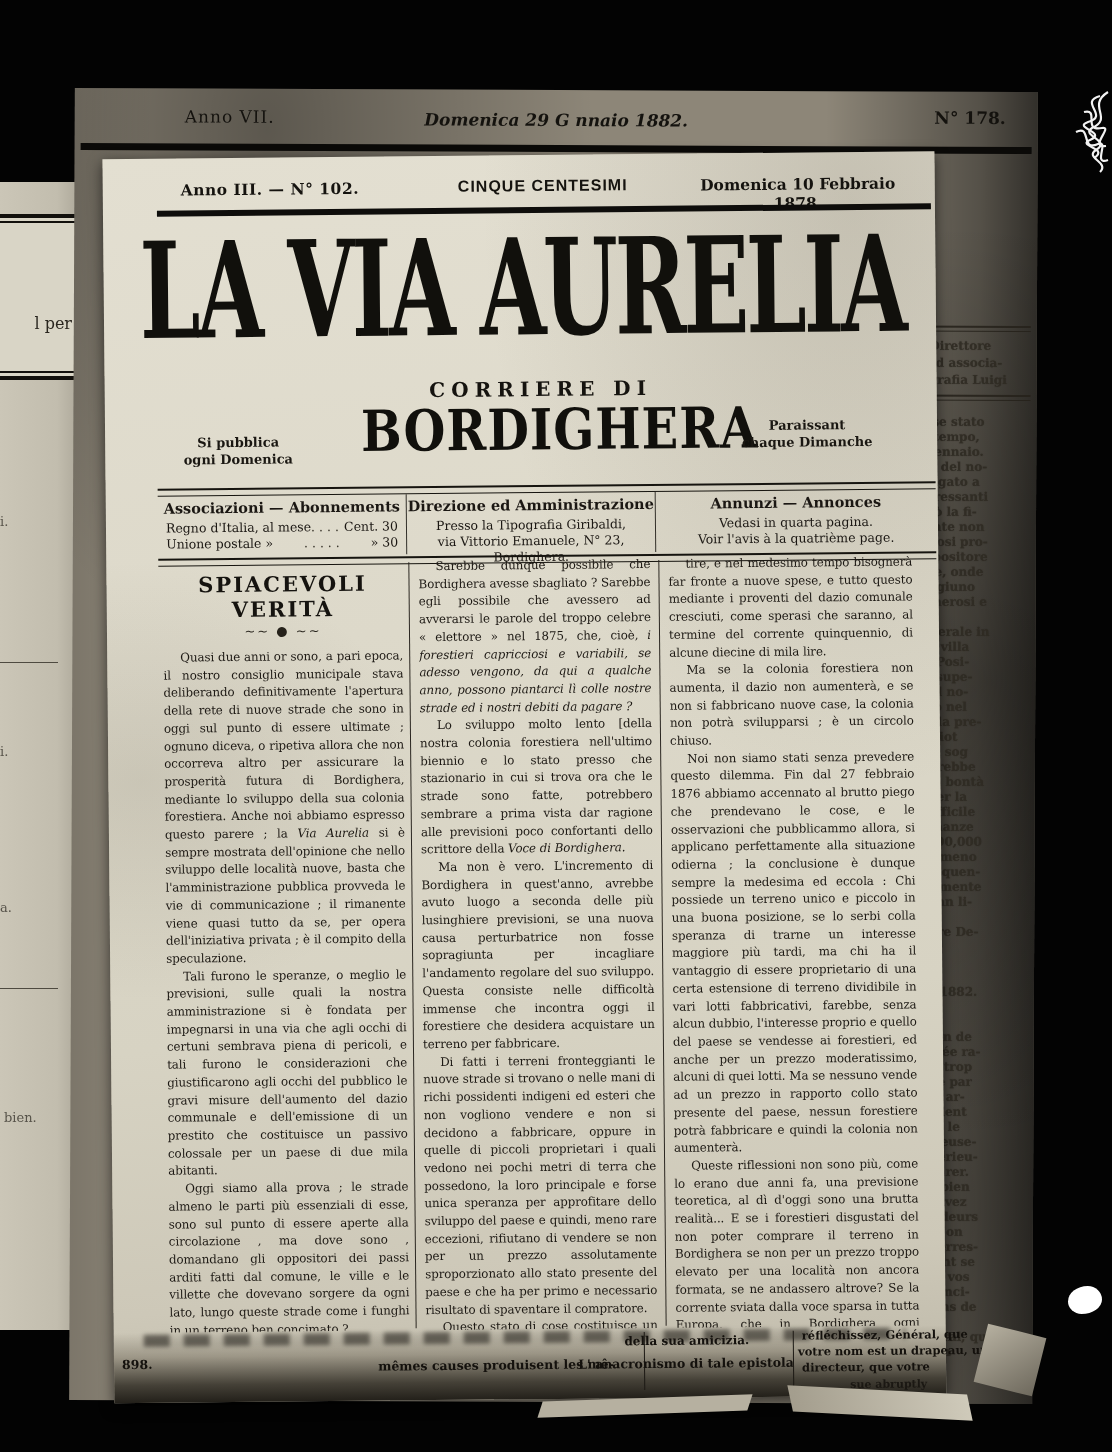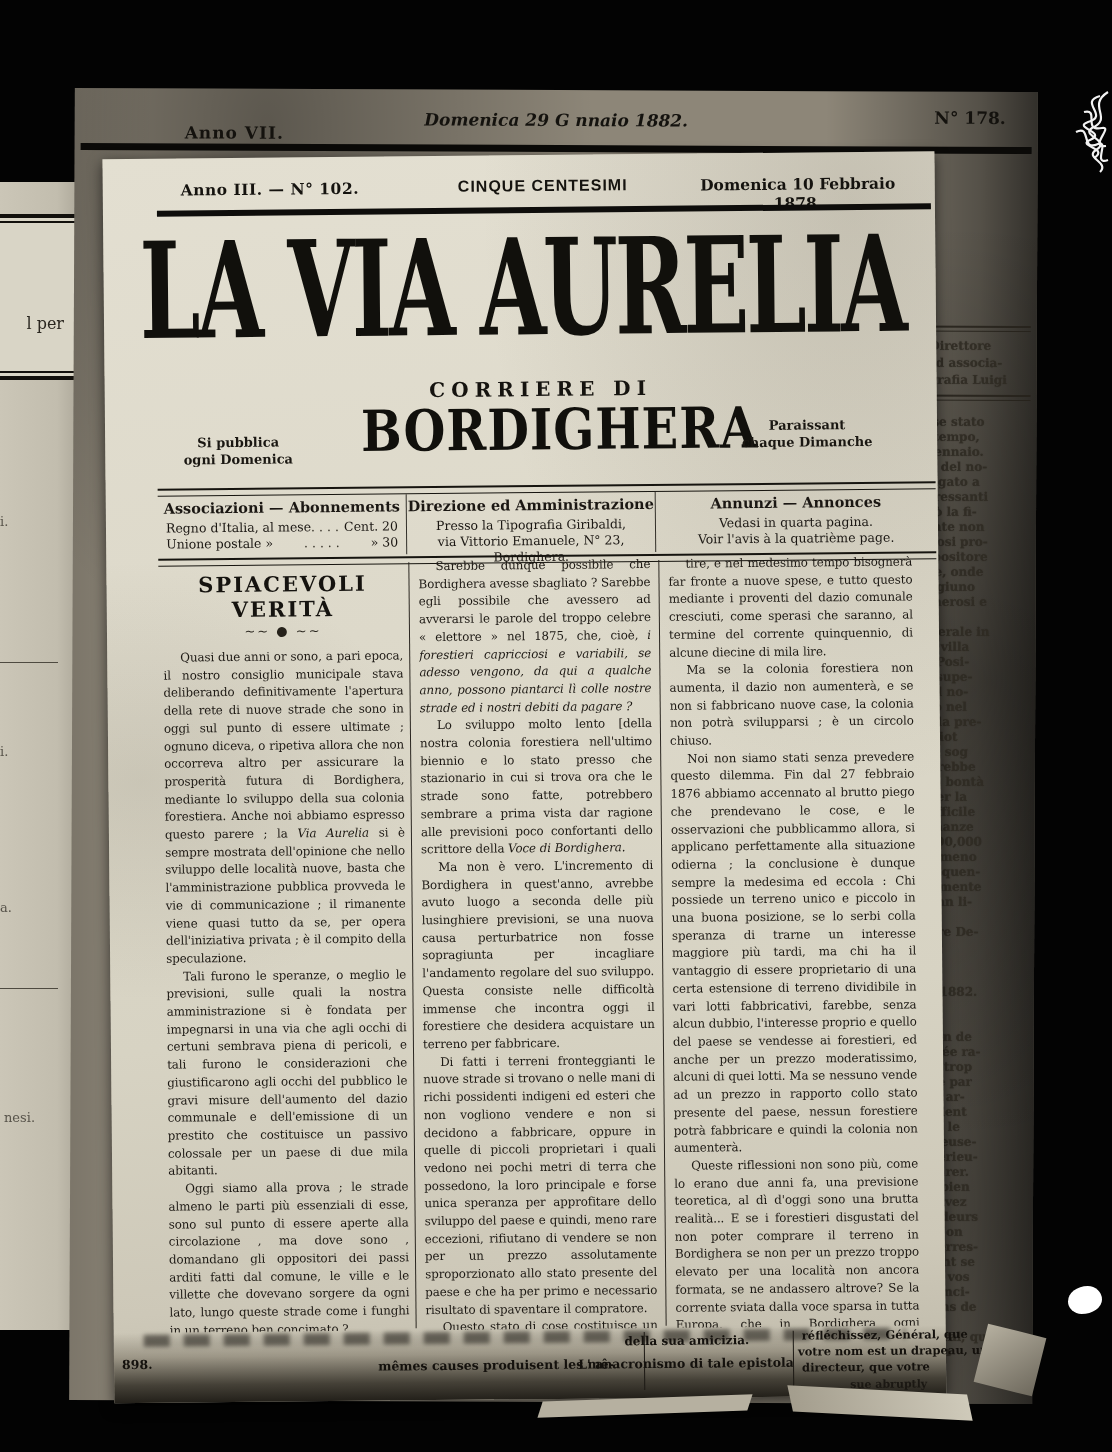--- a/index.html
+++ b/index.html
@@ -4,35 +4,35 @@
 <style>
   html,body{margin:0;padding:0;background:#030303;}
   body{width:1112px;height:1452px;position:relative;overflow:hidden;
        font-family:"DejaVu Serif", serif;color:#1b1713;}
 
   
   .left-page{position:absolute;left:0;top:182px;width:104px;height:1148px;
     background:linear-gradient(90deg,#cbc6b7 0%,#c2bdae 55%,#a9a496 80%,#5d594f 96%,#222018 100%);}
   .left-box{position:absolute;left:-34px;top:32px;width:112px;height:158px;
     border:4px solid #12100c;background:#d9d5c6;box-shadow:inset 0 0 0 3px #d9d5c6, inset 0 0 0 5px #12100c;}
-  .left-box span{position:absolute;right:18px;top:96px;font-size:16px;color:#2a261f;}
+  .left-box span{position:absolute;right:10px;top:96px;font-size:16px;color:#2a261f;}
   .lfrag{position:absolute;left:0;font-size:13px;color:#57534a;}
   .lrule{position:absolute;left:0;width:58px;height:1px;background:#4e4a40;}
 
   
   .outer-page{position:absolute;left:72px;top:90px;width:963px;height:1312px;
     transform:rotate(.25deg);
     background:
       radial-gradient(ellipse at 20% 3%, rgba(0,0,0,.35), transparent 30%),
       radial-gradient(ellipse at 95% 45%, rgba(0,0,0,.30), transparent 45%),
       radial-gradient(ellipse at 90% 85%, rgba(0,0,0,.25), transparent 40%),
       linear-gradient(90deg, rgba(0,0,0,.12) 0%, transparent 8%, transparent 78%, rgba(0,0,0,.40) 94%, rgba(0,0,0,.65) 100%),
       #8d8678;}
   .outer-header{position:absolute;top:16px;left:0;right:0;height:24px;font-size:17px;color:#14120e;}
-  .outer-header .oh-left{position:absolute;left:110px;top:18px;font-weight:bold;letter-spacing:1px;text-align:right;}
+  .outer-header .oh-left{position:absolute;left:110px;top:2px;font-weight:normal;letter-spacing:1px;text-align:right;}
   .outer-header .oh-center{position:absolute;left:0;right:0;text-align:center;top:4px;font-weight:bold;font-style:italic;}
   .outer-header .oh-right{position:absolute;right:32px;top:0;font-weight:bold;}
   .outer-rule{position:absolute;top:55px;left:6px;right:6px;height:7px;background:#0b0a08;}
 
   .right-frag-zone{position:absolute;right:6px;top:228px;width:118px;text-align:left;
     color:#2e2a22;opacity:.88;font-size:12px;}
   .rdouble{border-top:2px solid #26221b;border-bottom:1px solid #26221b;height:3px;margin:6px 0;}
   .rfrag-top div{height:17px;line-height:17px;font-weight:bold;white-space:nowrap;overflow:hidden;}
   .rfrag-stack{margin-top:14px;}
   .rfrag{height:15px;line-height:15px;font-weight:bold;white-space:nowrap;overflow:hidden;
@@ -130,21 +130,21 @@
 
 <div class="left-page">
   <div class="left-box">
     <span>l per</span>
   </div>
   <span class="lfrag" style="top:332px;">i.</span>
   <div class="lrule" style="top:480px;"></div>
   <span class="lfrag" style="top:562px;">i.</span>
   <span class="lfrag" style="top:718px;">a.</span>
   <div class="lrule" style="top:806px;"></div>
-  <span class="lfrag" style="top:928px;left:4px;">nesi.</span>
+  <span class="lfrag" style="top:928px;left:4px;">bien.</span>
 </div>
 
 <div class="outer-page">
   <div class="outer-header">
     <span class="oh-left">Anno VII.</span>
     <span class="oh-center">Domenica 29 G nnaio 1882.</span>
     <span class="oh-right">N° 178.</span>
   </div>
   <div class="outer-rule"></div>
 
@@ -246,21 +246,21 @@
   </div>
 
   <div class="rule-double rd-top"></div>
 
   <div class="infobar">
     <div class="cell c1">
       <div class="ib-title">Associazioni — Abonnements</div>
       <div class="ib-flex">
         <span class="lbl">Regno d'Italia, al mese</span>
         <span class="dots">. . . . .</span>
-        <span class="val">Cent. 20</span>
+        <span class="val">Cent. 30</span>
       </div>
       <div class="ib-flex">
         <span class="lbl">Unione postale    »</span>
         <span class="dots">. . . . .</span>
         <span class="val">»  30</span>
       </div>
     </div>
     <div class="cell c2">
       <div class="ib-title">Direzione ed Amministrazione</div>
       <div class="ib-line">Presso la Tipografia Giribaldi,</div>

